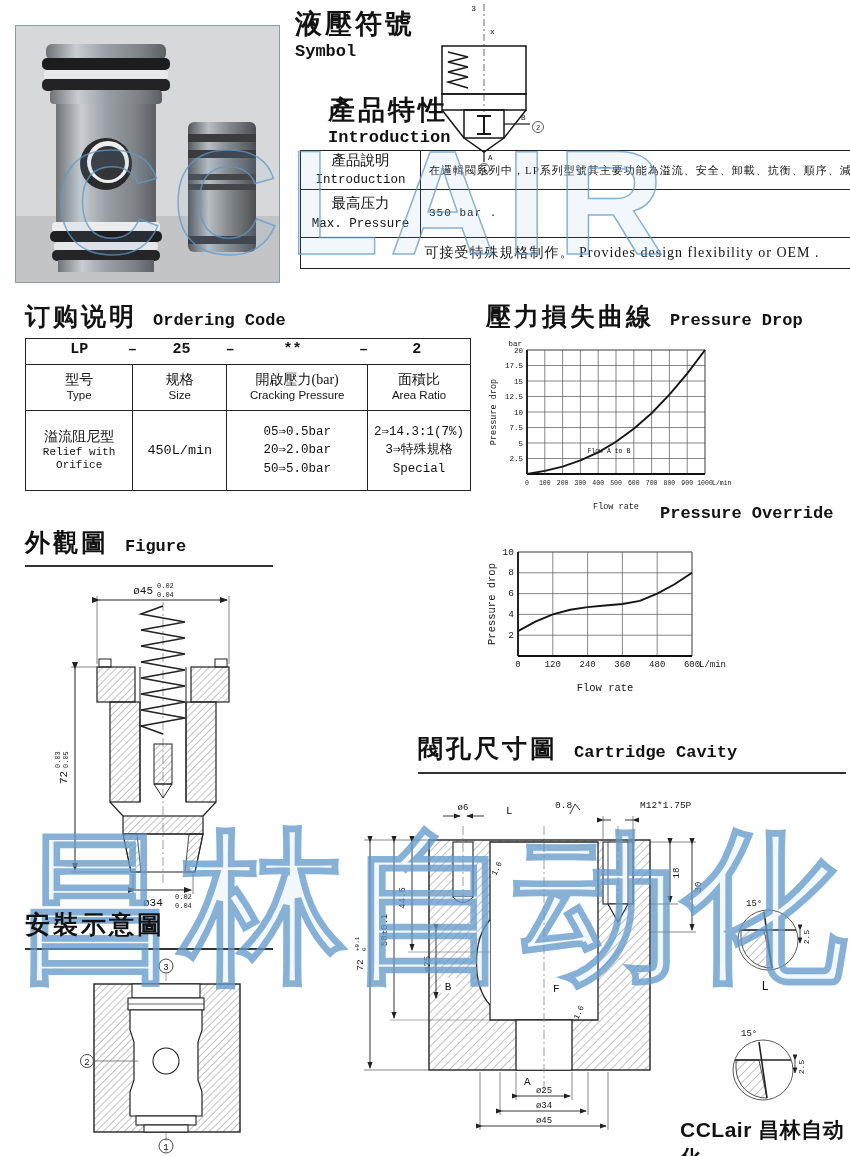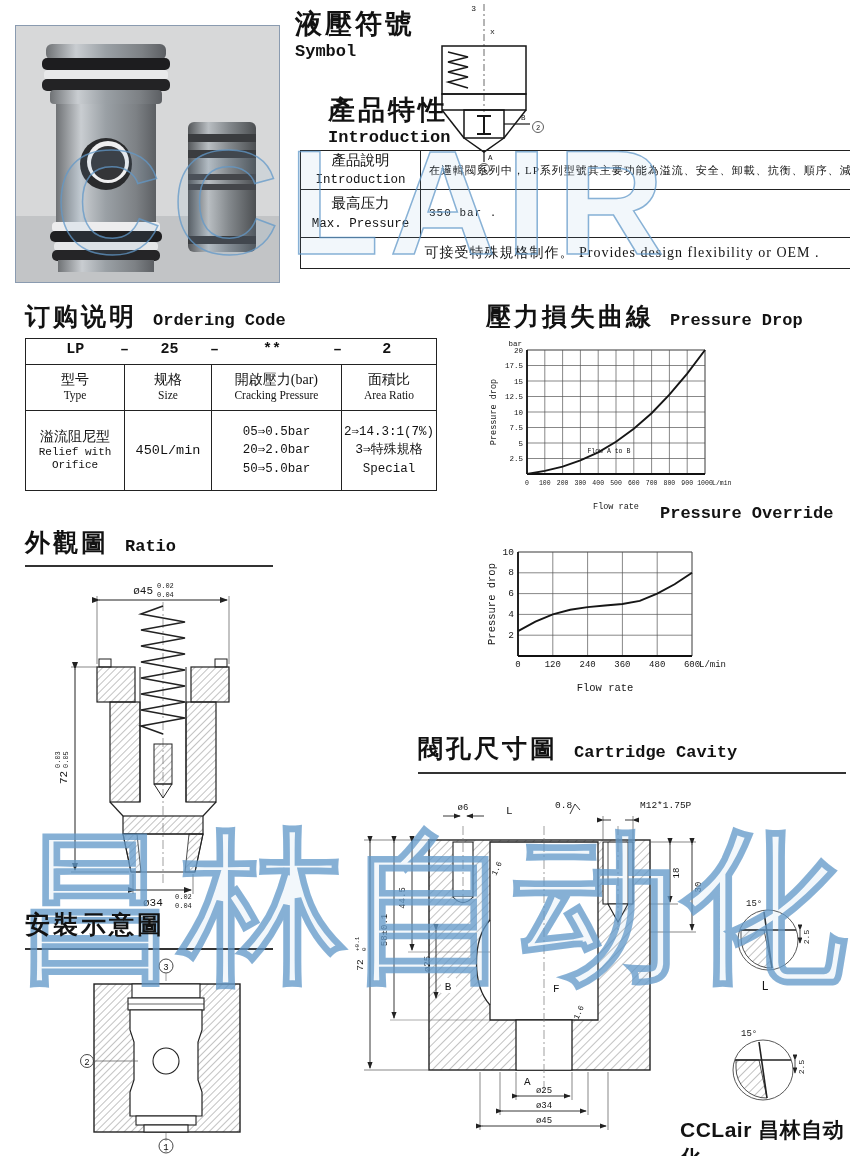--- a/index.html
+++ b/index.html
@@ -25,26 +25,26 @@
   table.grid { border-collapse:collapse; }
   table.grid td { border:1.5px solid #222; vertical-align:middle; }
   .intro-tbl { width:644px; font-size:14.5px; }
   .intro-tbl .lbl { width:120px; text-align:center; line-height:1.25; }
   .intro-tbl .lbl .en { font-size:12.5px; }
   .intro-tbl .val { padding:4px 8px; line-height:1.5; font-size:11px; letter-spacing:1px; }
   .intro-tbl .foot { text-align:center; font-size:14px; letter-spacing:1px; padding:6px 19px; }
   .mono-s { font-family:"Liberation Mono", monospace; }
 
   
-  .ord-tbl { width:412px; font-size:14px;padding-left:8px; }
+  .ord-tbl { width:446px; font-size:14px;padding-left:8px; }
   .ord-tbl td { text-align:center; line-height:1.2; }
   .code-row { position:relative; height:25px; }
   .code-row span { position:absolute; transform:translateX(-50%); top:2px;
                    font-family:"Liberation Mono", monospace; font-size:15px; font-weight:bold; }
-  .hdr .en { font-family:Liberation Serif, serif; font-size:11.5px; display:block; }
+  .hdr .en { font-family:Liberation Sans, sans-serif; font-size:11.5px; display:block; }
   .cell-en { font-family:"Liberation Mono", monospace; font-size:11px; display:block; line-height:1.15; }
   .opt { font-family:"Liberation Mono", monospace; font-size:12.5px; display:block; line-height:1.45; }
 
   .sec-title-zh { font-size:25px; font-weight:bold; letter-spacing:3px; display:inline-block; }
   .sec-title-en { font-family:"Liberation Mono", monospace; font-size:17px; font-weight:bold;
                   display:inline-block; margin-left:12px;text-align:right; }
 
   .chart { position:absolute; }
   svg text { font-family:"Liberation Mono", monospace; fill:#161616; }
   .brand { font-family:"Liberation Sans", sans-serif; font-size:21px; font-weight:bold; letter-spacing:0.5px; }
@@ -262,21 +262,21 @@
       <text x="36" y="14.5" font-size="7.5" text-anchor="end">20</text>
       <text x="35" y="8" font-size="7.5" text-anchor="end">bar</text>
       <text x="129" y="171" font-size="8.5" text-anchor="middle">Flow rate</text>
       <text x="9" y="74" font-size="8.5" text-anchor="middle" transform="rotate(-90 9 74)">Pressure drop</text>
       <text x="121.88000000000001" y="114.92" font-size="6.5" text-anchor="middle">Flow A to B</text>
       <polyline points="40,136 57.8,132.9 75.6,128.56 93.4,122.36 111.2,114.3 129,103.75999999999999 146.8,90.74000000000001 164.6,75.24 182.4,56.64 200.20000000000002,35.56 218,12" fill="none" stroke="#161616" stroke-width="1.9"></polyline>
     </svg></div>
 
 <div class="abs" style="left:25px; top:526px;">
   <span class="sec-title-zh">外觀圖</span>
-  <span class="sec-title-en">Ratio</span>
+  <span class="sec-title-en">Figure</span>
 </div>
 <div class="rule" style="left:25px; top:565px; width:248px;"></div>
 
 <svg class="abs" style="left:35px; top:572px;" width="260" height="345" viewBox="0 0 260 345">
   <defs>
     <pattern id="hF" width="5" height="5" patternTransform="rotate(45)" patternUnits="userSpaceOnUse">
       <line x1="0" y1="0" x2="0" y2="5" stroke="#666" stroke-width="0.8"></line>
     </pattern>
     <marker id="arF" markerWidth="8" markerHeight="6" refX="7" refY="3" orient="auto">
       <path d="M0,0 L8,3 L0,6 z" fill="#222"></path>

